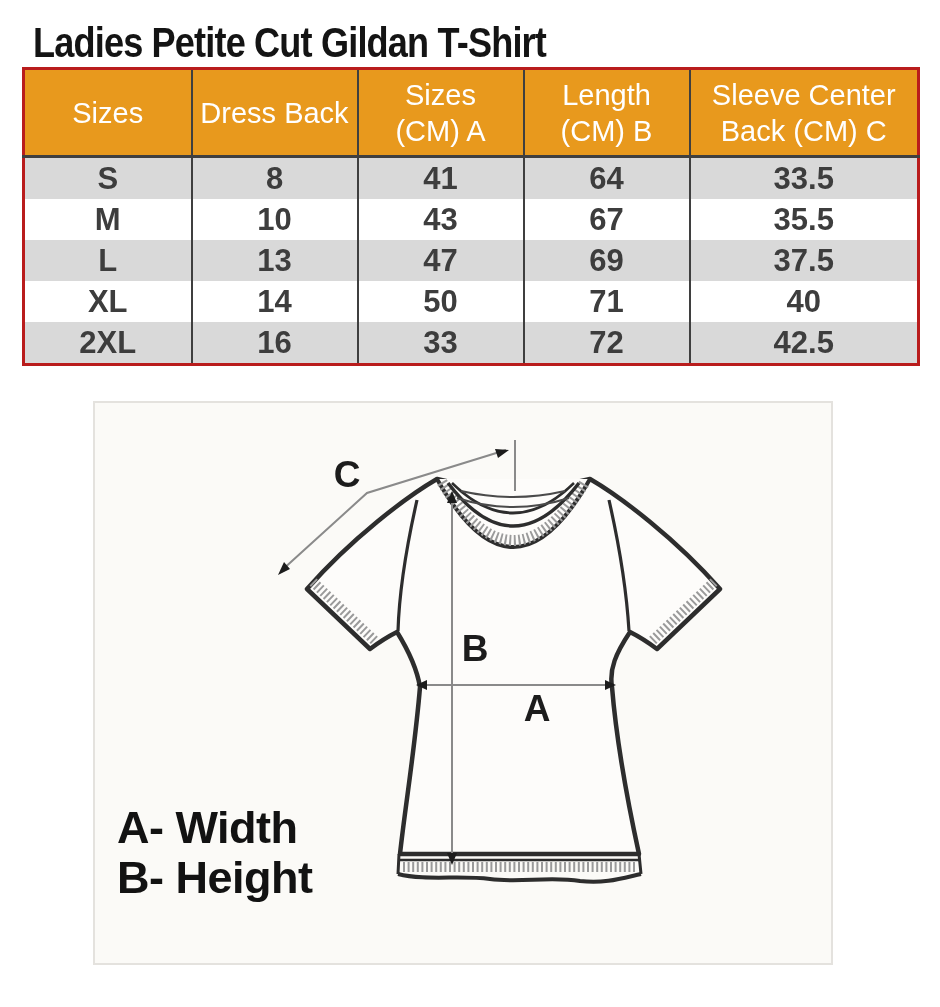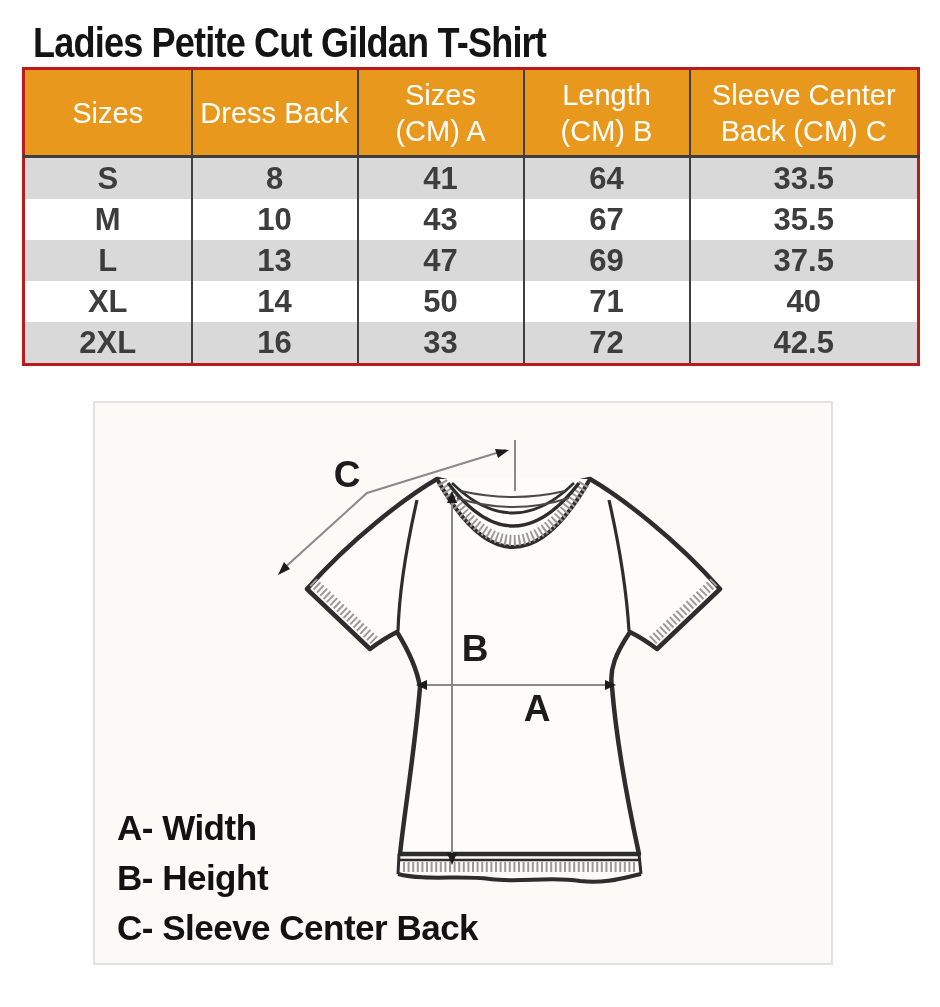--- a/index.html
+++ b/index.html
@@ -37,21 +37,21 @@
   table.size-table tbody tr.plain{ background:#ffffff; }
 
   .diagram-panel{
     position:absolute; left:93px; top:401px; width:740px; height:564px;
     background:#FBFAF7; border:2px solid #E4E2DE;
   }
   .diagram-panel svg{ position:absolute; left:0; top:0; }
 
   .legend{
     position:absolute; left:22px; top:400px; width:480px;
-    font-size:35px; font-weight:700; color:#121212;
+    font-size:45px; font-weight:700; color:#121212;
     line-height:50px; letter-spacing:-0.5px;
   }
 </style>
 </head>
 <body>
 
 <div class="page-title">Ladies Petite Cut Gildan T-Shirt</div>
 
 <table class="size-table">
   <colgroup>
@@ -175,15 +175,14 @@
     </g>
 
     <text x="252" y="84" text-anchor="middle" font-size="37" font-weight="700" fill="#1c1c1c">C</text>
     <text x="380" y="258" text-anchor="middle" font-size="37" font-weight="700" fill="#1c1c1c">B</text>
     <text x="442" y="318" text-anchor="middle" font-size="37" font-weight="700" fill="#1c1c1c">A</text>
   </svg>
 
   <div class="legend">
     <div>A- Width</div>
     <div>B- Height</div>
-    <div>C- Sleeve Center Back</div>
   </div>
 </div>
 
 </body></html>

